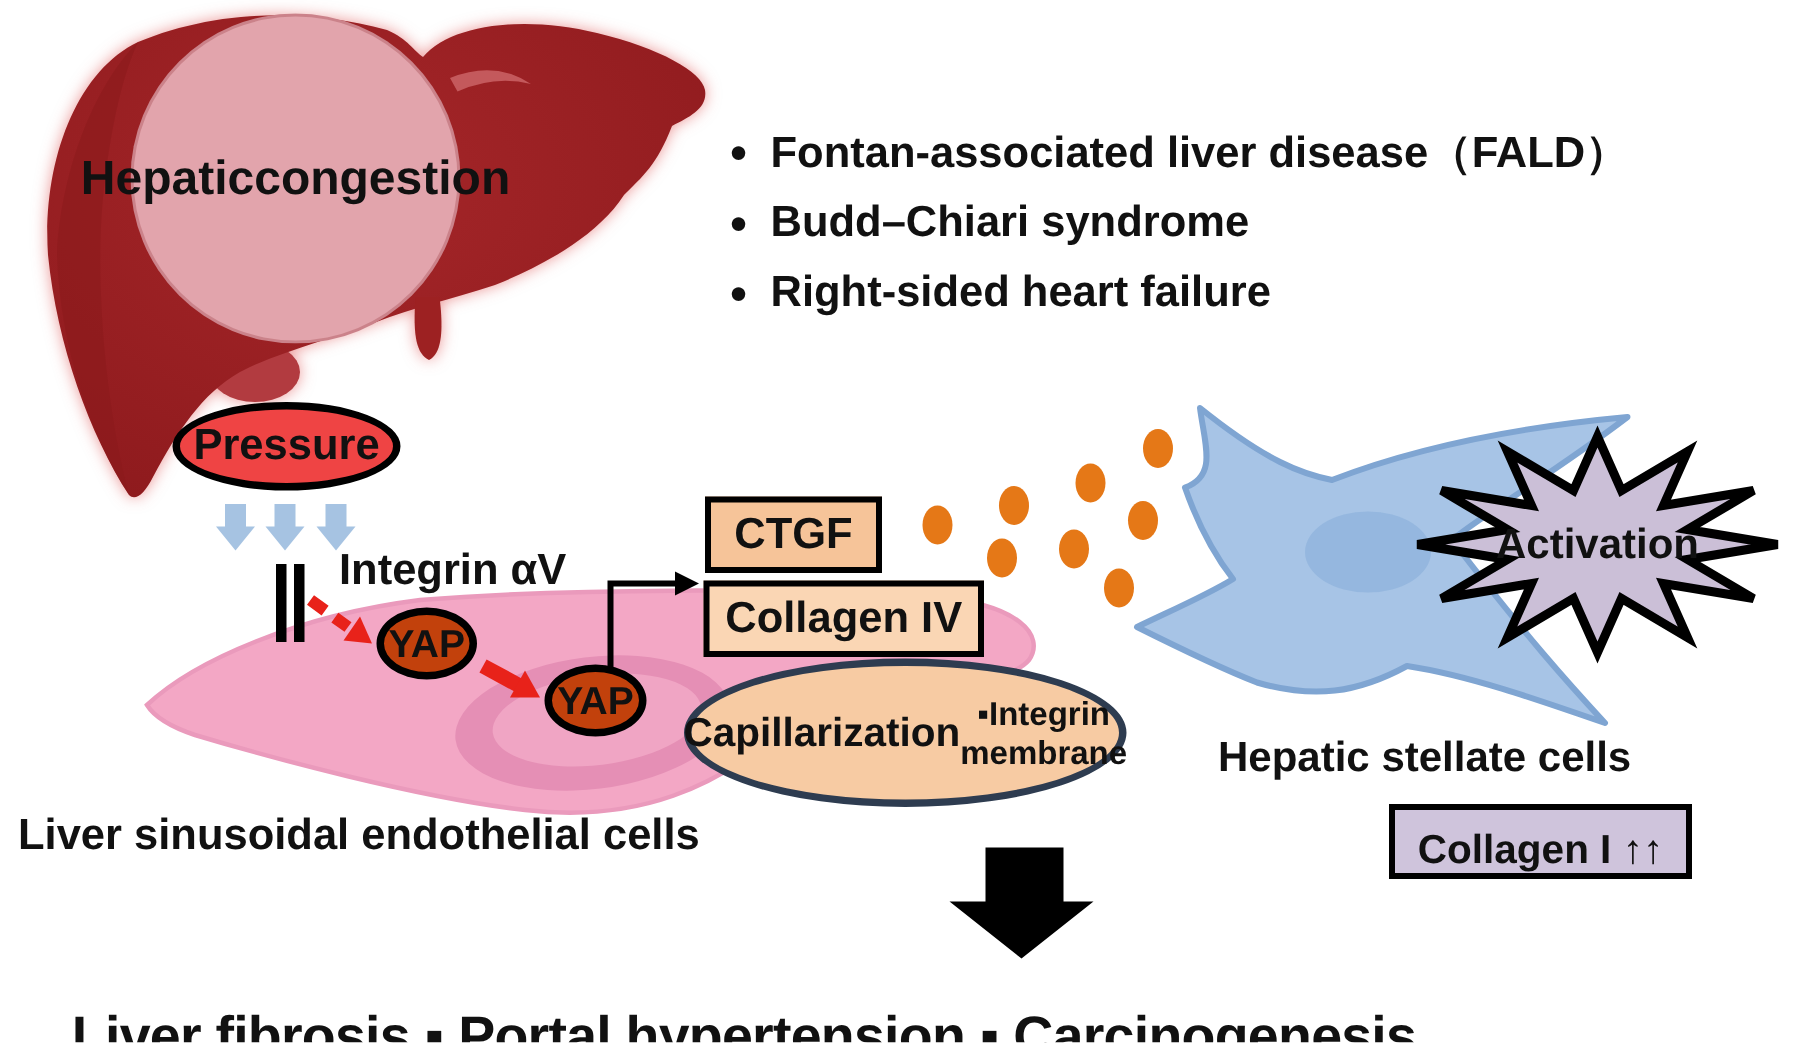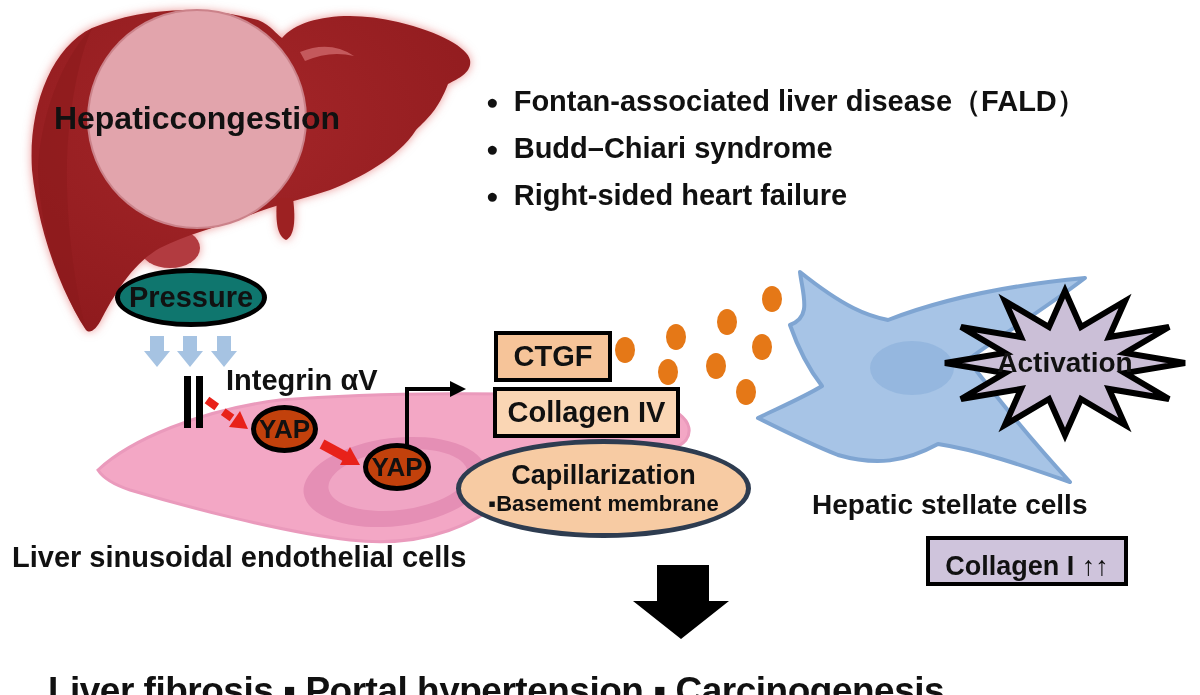--- a/index.html
+++ b/index.html
@@ -17,40 +17,40 @@
     font-size:32px;line-height:1.18;z-index:2;text-align:center;
   }
   
   .causes{left:486px;top:78px;z-index:3;}
   .cause-row{display:flex;align-items:center;height:47px;}
   .cause-bullet{font-size:21px;margin-right:15px;line-height:1;}
   .cause-text{font-size:29px;white-space:nowrap;}
   
   .pressure{
     left:115px;top:268px;width:152px;height:59px;border-radius:50%;
-    background:#0f766e;border:5px solid #000;display:flex;align-items:center;justify-content:center;
+    background:#ef4444;border:5px solid #000;display:flex;align-items:center;justify-content:center;
     font-size:29px;z-index:3;
   }
   .integrin-label{left:226px;top:364px;font-size:29px;z-index:3;white-space:nowrap;}
   .yap{
     border-radius:50%;background:#c2410c;border:5px solid #000;
     display:flex;align-items:center;justify-content:center;font-size:26px;z-index:4;
   }
   .yap1{left:251px;top:405px;width:67px;height:48px;}
   .yap2{left:363px;top:443px;width:68px;height:48px;}
   .obox{
     border:4px solid #000;display:flex;align-items:center;justify-content:center;
-    font-size:29px;z-index:4;white-space:nowrap;margin-left:24px;
+    font-size:29px;z-index:4;white-space:nowrap;
   }
   .ctgf{left:470px;top:331px;width:118px;height:51px;background:#f6c499;}
   .collagen4{left:469px;top:387px;width:187px;height:51px;background:#fad6b4;}
   .capillarization{
     left:456px;top:439px;width:295px;height:99px;border-radius:50%;
     background:#f7cba3;border:5px solid #2e3c50;
-    display:flex;flex-direction:column;align-items:center;justify-content:center;
+    display:flex;flex-direction:row;align-items:center;justify-content:center;
     z-index:5;text-align:center;line-height:1.15;
   }
   .cap-line1{font-size:27px;}
   .cap-line2{font-size:22px;}
   .lsec-label{left:12px;top:541px;font-size:29px;z-index:3;white-space:nowrap;}
   .activation-label{left:965px;top:347px;width:200px;text-align:center;font-size:28px;z-index:6;}
   .hsc-label{left:812px;top:489px;font-size:28px;z-index:3;white-space:nowrap;}
   .collagen1{
     left:926px;top:536px;width:202px;height:50px;background:#cfc4dc;border:4px solid #000;
     display:flex;align-items:flex-end;justify-content:center;font-size:27px;z-index:4;white-space:nowrap;
@@ -194,21 +194,21 @@
 
   <div class="abs obox ctgf">
     <span>CTGF</span>
   </div>
   <div class="abs obox collagen4">
     <span>Collagen IV</span>
   </div>
 
   <div class="abs capillarization">
     <div class="cap-line1">Capillarization</div>
-    <div class="cap-line2">▪Basement membrane</div>
+    <div class="cap-line2">▪Integrin membrane</div>
   </div>
 
   <div class="abs lsec-label">Liver sinusoidal endothelial cells</div>
 
   <div class="abs activation-label">Activation</div>
 
   <div class="abs hsc-label">Hepatic stellate cells</div>
 
   <div class="abs collagen1">
     <span>Collagen I ↑↑</span>

